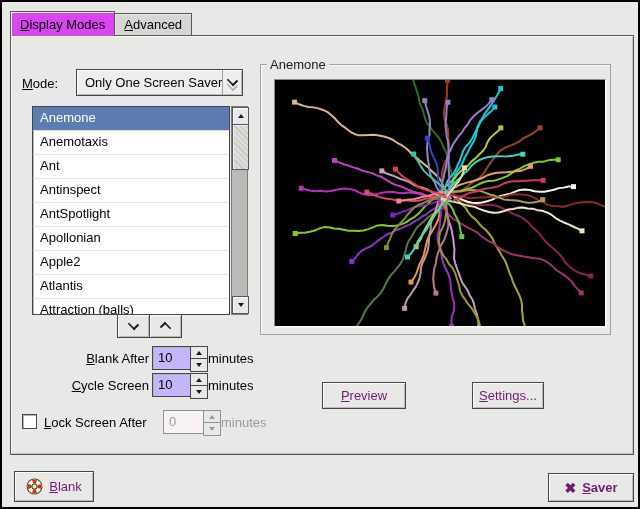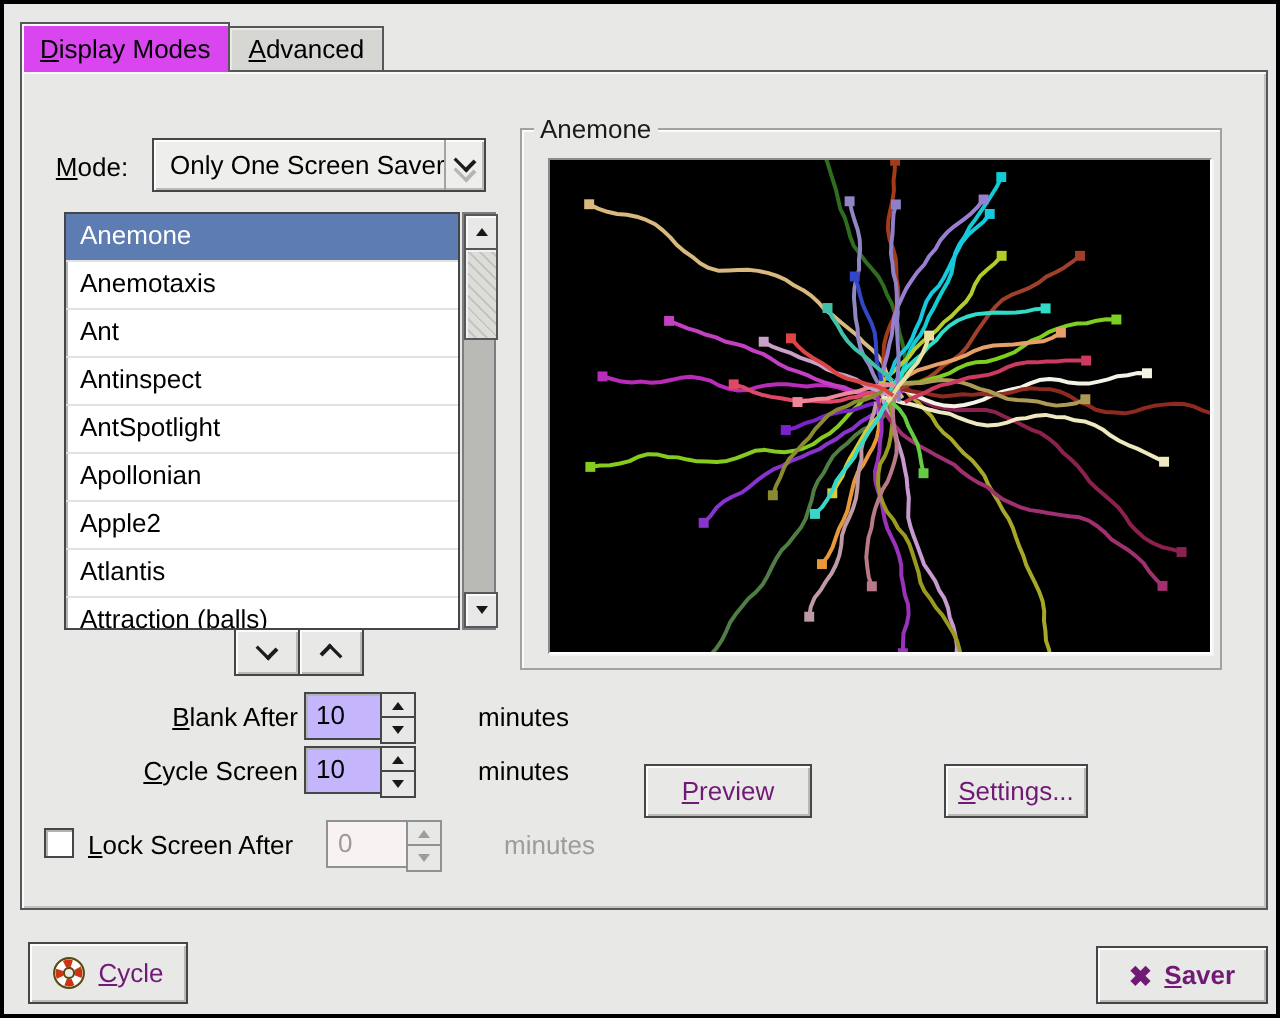--- a/index.html
+++ b/index.html
@@ -12,21 +12,21 @@
 
   
   .nb-body{left:8px;top:33px;width:624px;height:420px;border:1px solid #55575b;
            box-shadow:inset 1px 1px 0 #fafaf8, inset -1px -1px 0 #c2c2be;background:#e8e8e6;}
   .tabs{left:8px;top:10px;height:24px;display:flex;align-items:flex-end;z-index:3;}
   .tab{border:1px solid #55575b;padding:0 9px;display:flex;align-items:center;cursor:default;}
   .tab-active{height:24px;background:#d946ef;border-bottom:none;box-shadow:inset 1px 1px 0 #fafaf8;}
   .tab-inactive{height:21px;background:#d6d6d2;margin-left:-1px;box-shadow:inset 1px 1px 0 #e9e9e5;}
 
   
-  .mode-label{left:20px;top:74px;width:48px;text-align:center;}
+  .mode-label{left:20px;top:74px;width:48px;text-align:left;}
   .combo{left:74px;top:67px;width:167px;height:27px;background:#eeeeec;border:1px solid #44464a;
          box-shadow:inset 1px 1px 0 #fcfcfa, inset -1px -1px 0 #b9b9b5;display:flex;align-items:center;cursor:default;}
   .combo-text{flex:1;padding-left:8px;white-space:nowrap;}
   .combo-arrow{width:21px;height:100%;border-left:1px solid #a2a29e;display:flex;flex-direction:column;
                align-items:center;justify-content:center;}
   .chev{display:inline-block;width:7px;height:7px;border-right:2px solid #1b1c1e;border-bottom:2px solid #1b1c1e;}
   .chev.down{transform:rotate(45deg) scaleY(.8);}
   .chev.up{transform:rotate(-135deg) scaleY(.8);}
   .chev.lite{border-color:#b5b5b1;margin-top:-4px;}
 
@@ -64,21 +64,21 @@
   
   .t-label{top:0;width:120px;text-align:right;}
   .entry{background:#c4b5fd;border:1px solid #44464a;box-shadow:inset 1px 1px 0 #b3b3af;
          height:24px;line-height:22px;padding-left:5px;}
   .entry.dis{background:#f8f2f2;border-color:#8f9193;color:#9c9c98;box-shadow:none;}
   .spin{width:16px;height:24px;}
   .spin-b{position:absolute;left:0;width:16px;height:12px;background:#e8e8e6;border:1px solid #44464a;
           display:flex;align-items:center;justify-content:center;}
   .spin-b.b{top:12px;}
   .dis .spin-b{border-color:#8f9193;}
-  .unit{white-space:nowrap;margin-left:31px;}
+  .unit{white-space:nowrap;}
   .unit.dis,.dis-text{color:#9c9c98;}
   .cb{left:20px;top:412px;width:15px;height:15px;background:#fff;border:1px solid #44464a;
       box-shadow:inset 1px 1px 0 #b3b3af;}
 
   
   .group{left:258px;top:62px;width:351px;height:271px;border:1px solid #a2a29e;
          box-shadow:inset 1px 1px 0 #fbfbf9;}
   .group-label{left:265px;top:55px;background:#e8e8e6;padding:0 3px;color:#1a1a1a;z-index:2;}
   .screen{left:272px;top:77px;width:332px;height:248px;background:#000;
           border:1px solid;border-color:#8c8c88 #fff #fff #8c8c88;box-shadow:1px 1px 0 #f4f4f2;}
@@ -294,20 +294,20 @@
   <button class="gbtn btn-settings">
     <span class="mn">Settings...</span>
   </button>
 
   <button class="gbtn btn-help">
     <svg width="17" height="17" viewBox="0 0 16 16">
       <circle cx="8" cy="8" r="7" fill="#fff" stroke="#5a4a10" stroke-width="1"></circle>
       <circle cx="8" cy="8" r="4.6" fill="none" stroke="#cc3310" stroke-width="3.4" pathLength="8" stroke-dasharray="1 1" stroke-dashoffset="0.5"></circle>
       <circle cx="8" cy="8" r="2.4" fill="#e8e8e6" stroke="#5a4a10" stroke-width="1"></circle>
     </svg>
-    <span class="mn">Cycle</span>
+    <span class="mn">Blank</span>
   </button>
   <button class="gbtn btn-close">
     <span class="close-x">✖</span>
     <span class="mn">Saver</span>
   </button>
 
 </div>
 
 </body></html>

